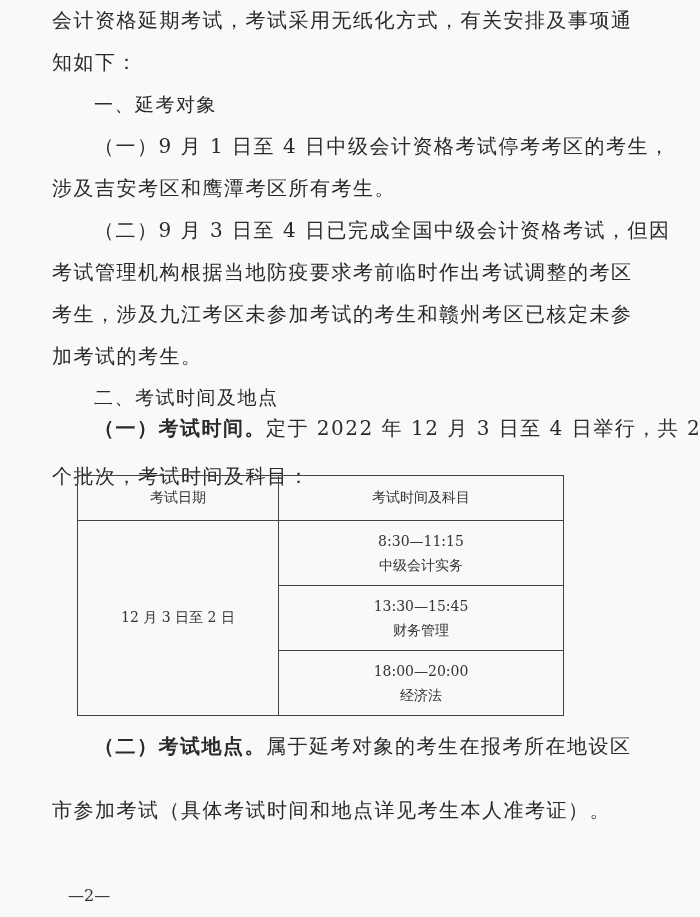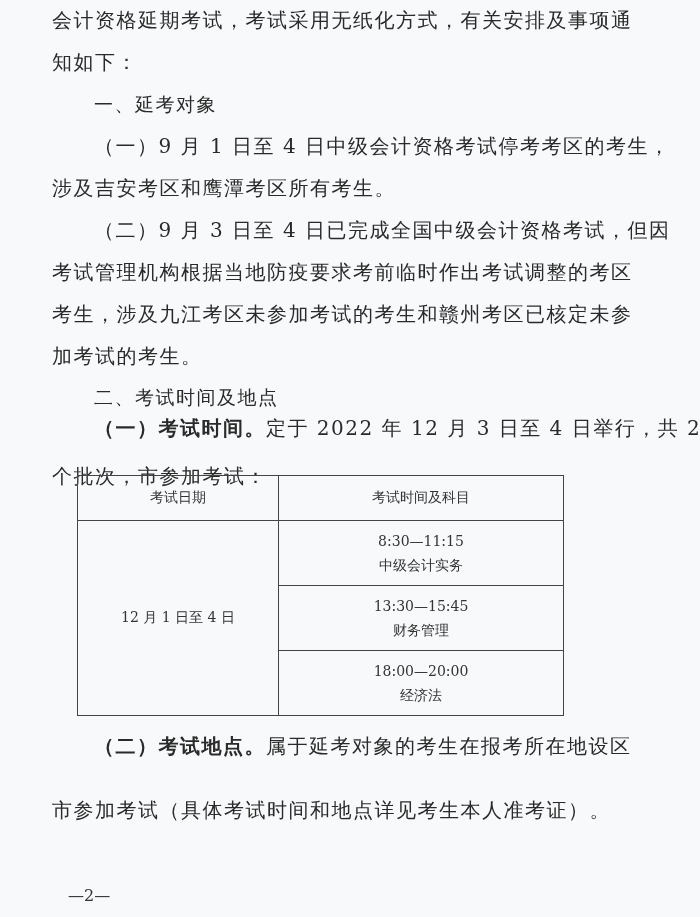--- a/index.html
+++ b/index.html
@@ -52,30 +52,30 @@
   <div class="line" style="left:52px;top:174px;">涉及吉安考区和鹰潭考区所有考生。</div>
   <div class="line" style="left:94px;top:216px;">（二）9 月 3 日至 4 日已完成全国中级会计资格考试，但因</div>
   <div class="line" style="left:52px;top:258px;">考试管理机构根据当地防疫要求考前临时作出考试调整的考区</div>
   <div class="line" style="left:52px;top:300px;">考生，涉及九江考区未参加考试的考生和赣州考区已核定未参</div>
   <div class="line" style="left:52px;top:342px;">加考试的考生。</div>
   <div class="line heading" style="left:94px;top:384px;font-family:Liberation Serif, serif;">二、考试时间及地点</div>
 
   <div class="line" style="left:94px;top:414px;">
     <span class="bold">（一）考试时间。</span><span>定于 2022 年 12 月 3 日至 4 日举行，共 2</span>
   </div>
-  <div class="line" style="left:52px;top:462px;">个批次，市参加考试：</div>
+  <div class="line" style="left:52px;top:462px;">个批次，考试时间及科目：</div>
 
   <table class="sched">
     <tbody>
         <tr>
       <th class="col1">考试日期</th>
       <th>考试时间及科目</th>
     </tr>
     <tr>
-      <td rowspan="3">12 月 1 日至 4 日</td>
+      <td rowspan="3">12 月 3 日至 2 日</td>
       <td class="time">
         <div>8:30—11:15</div>
         <div>中级会计实务</div>
       </td>
     </tr>
     <tr>
       <td class="time">
         <div>13:30—15:45</div>
         <div>财务管理</div>
       </td>

